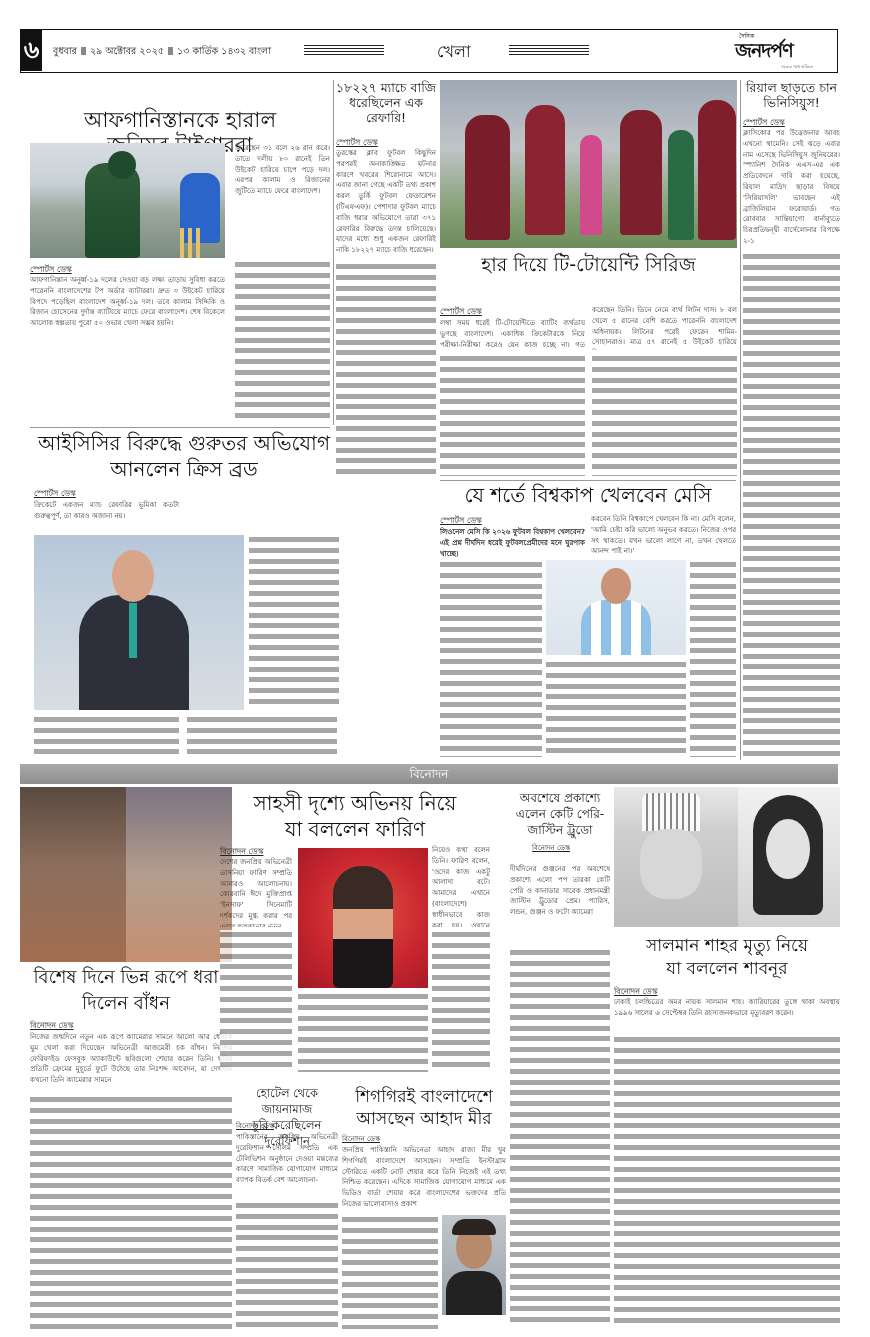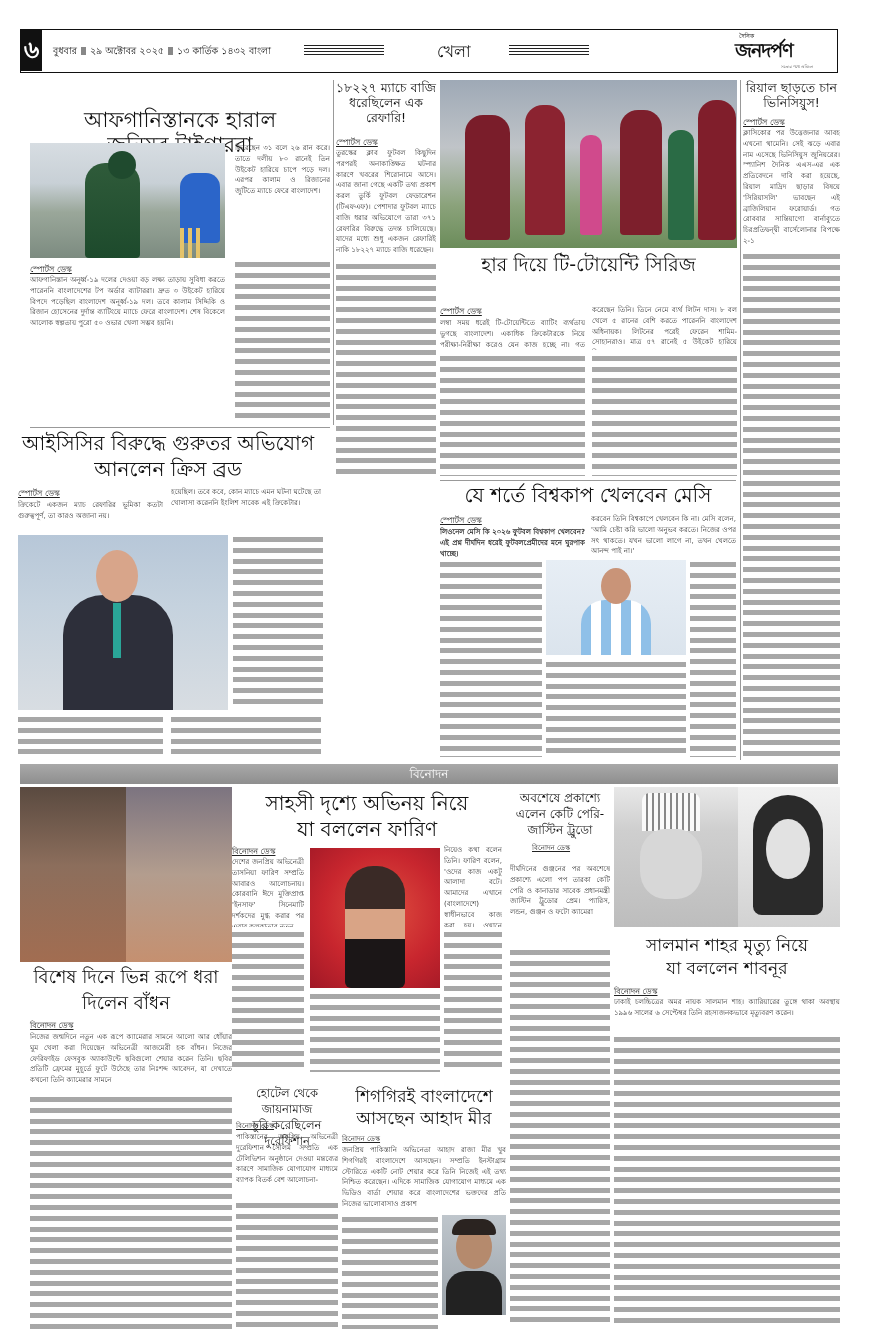--- a/index.html
+++ b/index.html
@@ -87,28 +87,27 @@
 
 <div class="abs" style="left:743px;top:80px;width:97px;height:680px;">
   <div class="abs hl" style="left:0;top:0;width:97px;font-size:12.5px;">রিয়াল ছাড়তে চান ভিনিসিয়ুস!</div>
   <div class="abs desk" style="left:0;top:36px;">স্পোর্টস ডেস্ক</div>
   <div class="abs body-text" style="left:0;top:48px;width:97px;height:120px;">ক্লাসিকোর পর উত্তেজনার আবহ এখনো থামেনি। সেই ঝড়ে এবার নাম এসেছে ভিনিসিয়ুস জুনিয়রের। স্প্যানিশ দৈনিক এএস-এর এক প্রতিবেদনে দাবি করা হয়েছে, রিয়াল মাদ্রিদ ছাড়ার বিষয়ে 'সিরিয়াসলি' ভাবছেন এই ব্রাজিলিয়ান ফরোয়ার্ড। গত রোববার সান্তিয়াগো বার্নাব্যুতে চিরপ্রতিদ্বন্দ্বী বার্সেলোনার বিপক্ষে ২-১</div>
   <div class="abs txt" style="left:0;top:172px;width:97px;height:505px;"></div>
 </div>
 
 <div class="abs divider-h" style="left:30px;top:427px;width:300px;"></div>
 
-<div class="abs" style="left:18px;top:430px;width:306px;height:330px;">
+<div class="abs" style="left:34px;top:430px;width:306px;height:330px;">
   <div class="abs hl" style="left:0;top:0;width:300px;font-size:20px;line-height:26px;">
     <div>আইসিসির বিরুদ্ধে গুরুতর অভিযোগ</div>
     <div>আনলেন ক্রিস ব্রড</div>
   </div>
   <div class="abs desk" style="left:0;top:57px;">স্পোর্টস ডেস্ক</div>
   <div class="abs body-text" style="left:0;top:70px;width:145px;height:30px;">ক্রিকেটে একজন ম্যাচ রেফারির ভূমিকা কতটা গুরুত্বপূর্ণ, তা কারও অজানা নয়।</div>
-  <div class="abs body-text" style="left:153px;top:57px;width:150px;height:45px;">হয়েছিল। তবে কবে, কোন ম্যাচে এমন ঘটনা ঘটেছে তা খোলাসা করেননি ইংলিশ সাবেক এই ক্রিকেটার।</div>
   <div class="abs photo" style="left:0;top:105px;width:210px;height:175px;background:linear-gradient(180deg,#b7c7d8 0%,#c5d2de 40%,#d8dde2 100%);">
     <div class="abs" style="left:45px;top:60px;width:110px;height:115px;background:#2d2f3a;border-radius:40px 40px 0 0;"></div>
     <div class="abs" style="left:78px;top:15px;width:42px;height:52px;background:#d8a58a;border-radius:50%;"></div>
     <div class="abs" style="left:95px;top:68px;width:8px;height:55px;background:#2aa698;"></div>
   </div>
   <div class="abs txt" style="left:215px;top:105px;width:90px;height:175px;"></div>
   <div class="abs txt" style="left:0;top:285px;width:145px;height:42px;"></div>
   <div class="abs txt" style="left:153px;top:285px;width:150px;height:42px;"></div>
 </div>
 
@@ -136,21 +135,21 @@
   </div>
   <div class="abs hl" style="left:0;top:177px;width:212px;font-size:18px;line-height:26px;">
     <div>বিশেষ দিনে ভিন্ন রূপে ধরা</div>
     <div>দিলেন বাঁধন</div>
   </div>
   <div class="abs desk" style="left:10px;top:232px;">বিনোদন ডেস্ক</div>
   <div class="abs body-text" style="left:10px;top:245px;width:202px;height:60px;">নিজের জন্মদিনে নতুন এক রূপে ক্যামেরার সামনে আলো আর ধোঁয়ার ঘুম খেলা করা দিয়েছেন অভিনেত্রী আজমেরী হক বাঁধন। নিজের ফেরিফাইড ফেসবুক অ্যাকাউন্টে ছবিগুলো শেয়ার করেন তিনি। ছবির প্রতিটি ফ্রেমের মুহূর্তে ফুটে উঠেছে তার নিঃশব্দ আবেদন, যা দেখাতে কখনো তিনি ক্যামেরার সামনে</div>
   <div class="abs txt" style="left:10px;top:308px;width:202px;height:234px;"></div>
 </div>
 
-<div class="abs" style="left:232px;top:790px;width:270px;height:285px;">
+<div class="abs" style="left:220px;top:790px;width:270px;height:285px;">
   <div class="abs hl" style="left:0;top:0;width:270px;font-size:20px;line-height:26px;">
     <div>সাহসী দৃশ্যে অভিনয় নিয়ে</div>
     <div>যা বললেন ফারিণ</div>
   </div>
   <div class="abs desk" style="left:0;top:55px;">বিনোদন ডেস্ক</div>
   <div class="abs body-text" style="left:0;top:67px;width:72px;height:70px;">দেশের জনপ্রিয় অভিনেত্রী তাসনিয়া ফারিণ সম্প্রতি আবারও আলোচনায়। কোরবানি ঈদে মুক্তিপ্রাপ্ত 'ইনসাফ' সিনেমাটি দর্শকদের মুগ্ধ করার পর এবার কলকাতার নতুন</div>
   <div class="abs txt" style="left:0;top:140px;width:72px;height:142px;"></div>
   <div class="abs photo" style="left:78px;top:58px;width:130px;height:140px;background:radial-gradient(circle at 55% 45%,#e05040 0%,#c8262e 55%,#a01826 100%);">
     <div class="abs" style="left:35px;top:18px;width:60px;height:122px;background:linear-gradient(#3a2a26 0%,#3a2a26 35%,#d9a486 35%,#d9a486 60%,#1b1617 60%);border-radius:28px 28px 6px 6px;"></div>
   </div>

